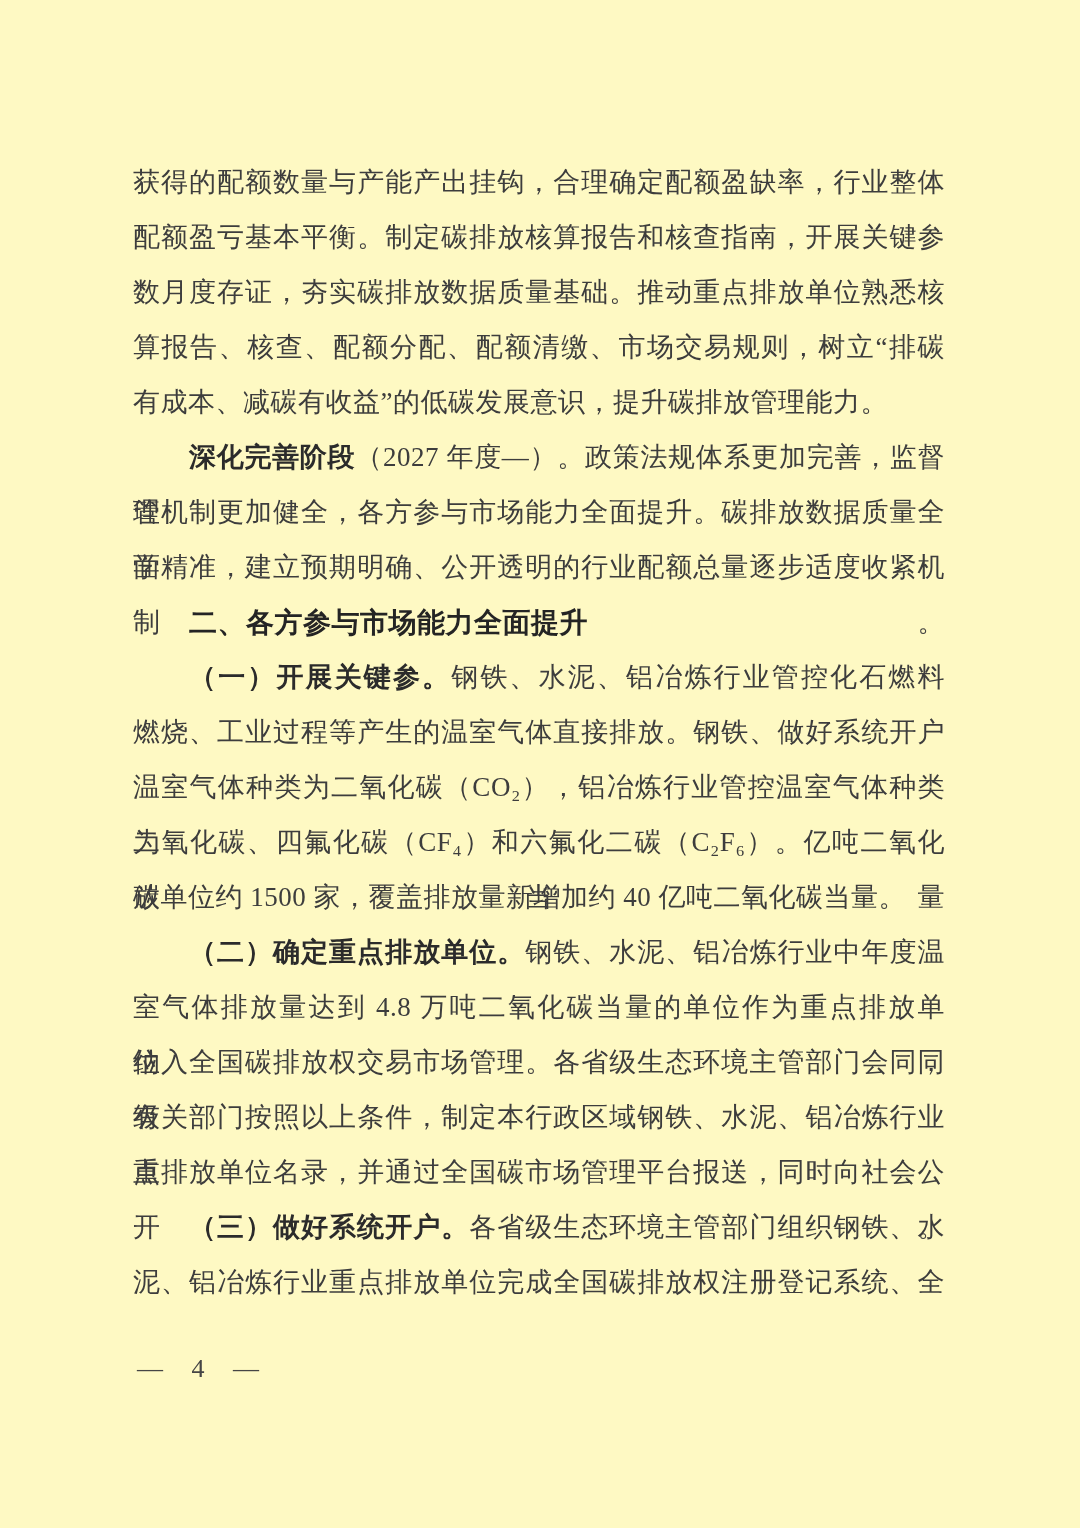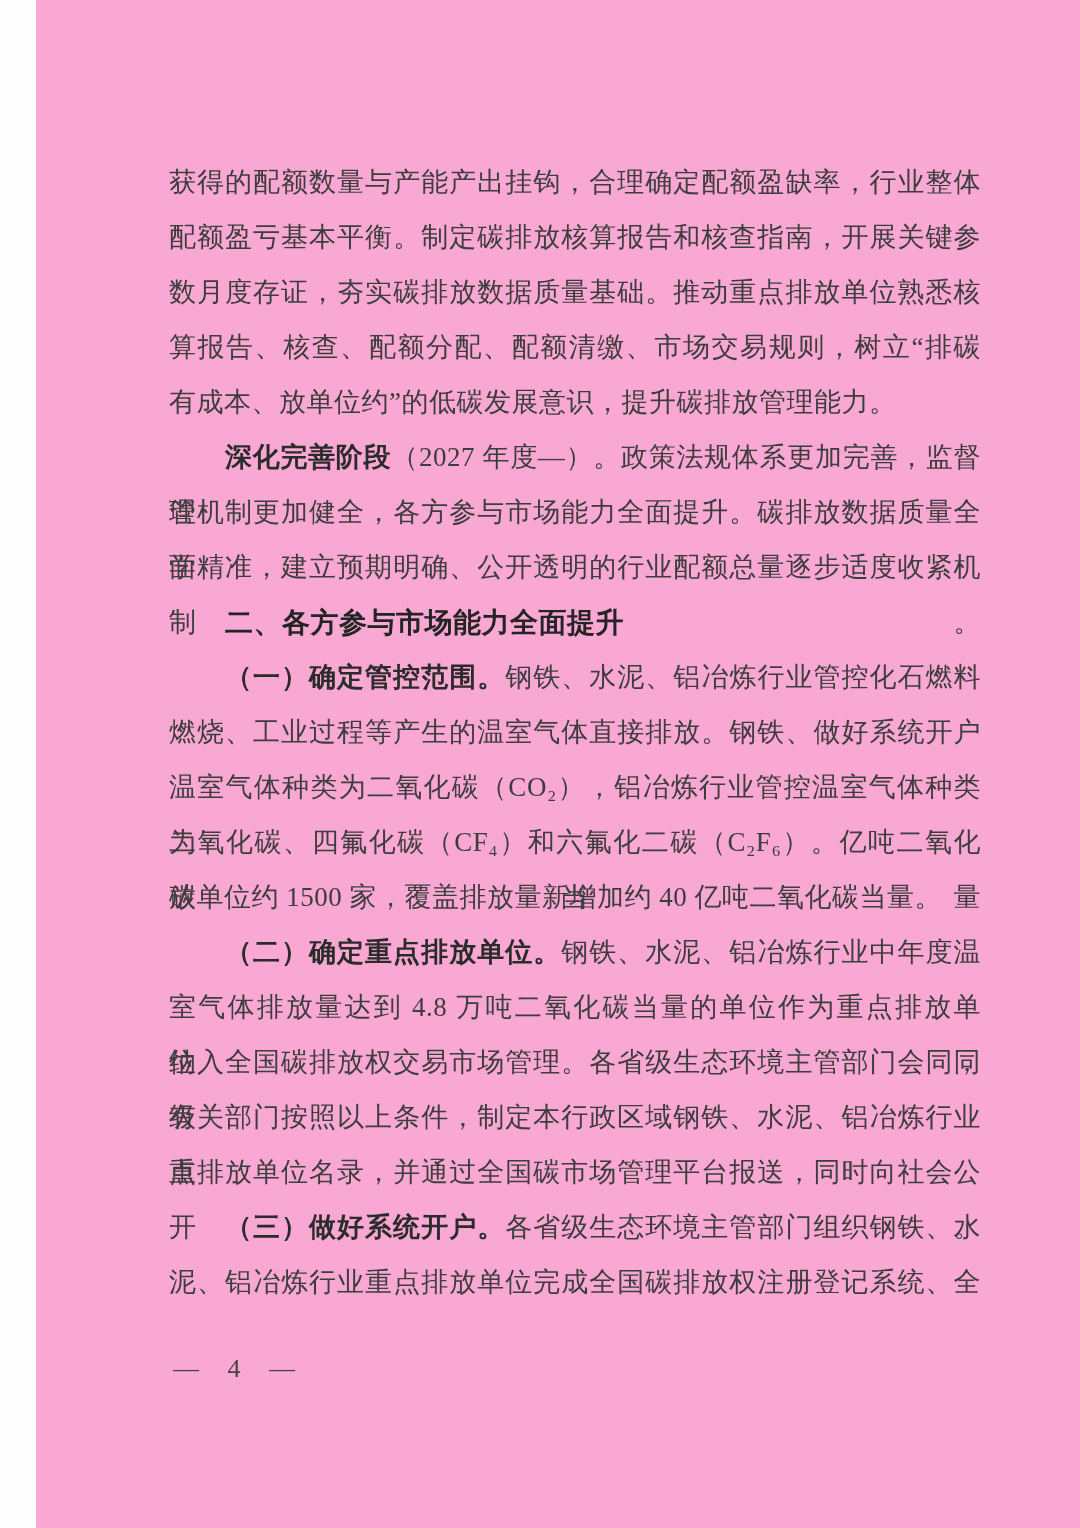--- a/index.html
+++ b/index.html
@@ -7,22 +7,21 @@
     width: 1080px;
     height: 1528px;
     background: #fdfdfd;
     position: relative;
     font-family: "Liberation Serif", "DejaVu Serif", serif;
     overflow: hidden;
   }
   .page {
     position: absolute;
     inset: 0;
-    background: #f9a8d4;
-    margin-left: 36px;
+    background: #fef9c3;
   }
   .text-block {
     position: absolute;
     left: 133px;
     top: 155px;
     width: 812px;
   }
   .line {
     height: 55px;
     line-height: 55px;
@@ -60,29 +59,29 @@
 <body>
 
 <div class="page">
 
   <div class="text-block">
 
     <div class="line"><span>获得的配额数量与产能产出挂钩，合理确定配额盈缺率，行业整体</span></div>
     <div class="line"><span>配额盈亏基本平衡。制定碳排放核算报告和核查指南，开展关键参</span></div>
     <div class="line"><span>数月度存证，夯实碳排放数据质量基础。推动重点排放单位熟悉核</span></div>
     <div class="line"><span>算报告、核查、配额分配、配额清缴、市场交易规则，树立“排碳</span></div>
-    <div class="line short"><span>有成本、放单位约”的低碳发展意识，提升碳排放管理能力。</span></div>
+    <div class="line short"><span>有成本、减碳有收益”的低碳发展意识，提升碳排放管理能力。</span></div>
 
     <div class="line indent"><span class="lead">深化完善阶段</span><span>（2027 年度—）。政策法规体系更加完善，监督管</span></div>
     <div class="line"><span>理机制更加健全，各方参与市场能力全面提升。碳排放数据质量全面</span></div>
     <div class="line"><span>学精准，建立预期明确、公开透明的行业配额总量逐步适度收紧机制。</span></div>
 
     <div class="line heading indent short"><span>二、各方参与市场能力全面提升</span></div>
 
-    <div class="line indent"><span class="lead">（一）确定管控范围。</span><span>钢铁、水泥、铝冶炼行业管控化石燃料</span></div>
+    <div class="line indent"><span class="lead">（一）开展关键参。</span><span>钢铁、水泥、铝冶炼行业管控化石燃料</span></div>
     <div class="line"><span>燃烧、工业过程等产生的温室气体直接排放。钢铁、做好系统开户</span></div>
     <div class="line"><span>温室气体种类为二氧化碳（CO₂），铝冶炼行业管控温室气体种类为</span></div>
     <div class="line"><span>二氧化碳、四氟化碳（CF₄）和六氟化二碳（C₂F₆）。亿吨二氧化碳当量</span></div>
     <div class="line short"><span>放单位约 1500 家，覆盖排放量新增加约 40 亿吨二氧化碳当量。</span></div>
 
     <div class="line indent"><span class="lead">（二）确定重点排放单位。</span><span>钢铁、水泥、铝冶炼行业中年度温</span></div>
     <div class="line"><span>室气体排放量达到 4.8 万吨二氧化碳当量的单位作为重点排放单位，</span></div>
     <div class="line"><span>纳入全国碳排放权交易市场管理。各省级生态环境主管部门会同同级</span></div>
     <div class="line"><span>有关部门按照以上条件，制定本行政区域钢铁、水泥、铝冶炼行业重</span></div>
     <div class="line"><span>点排放单位名录，并通过全国碳市场管理平台报送，同时向社会公开。</span></div>

